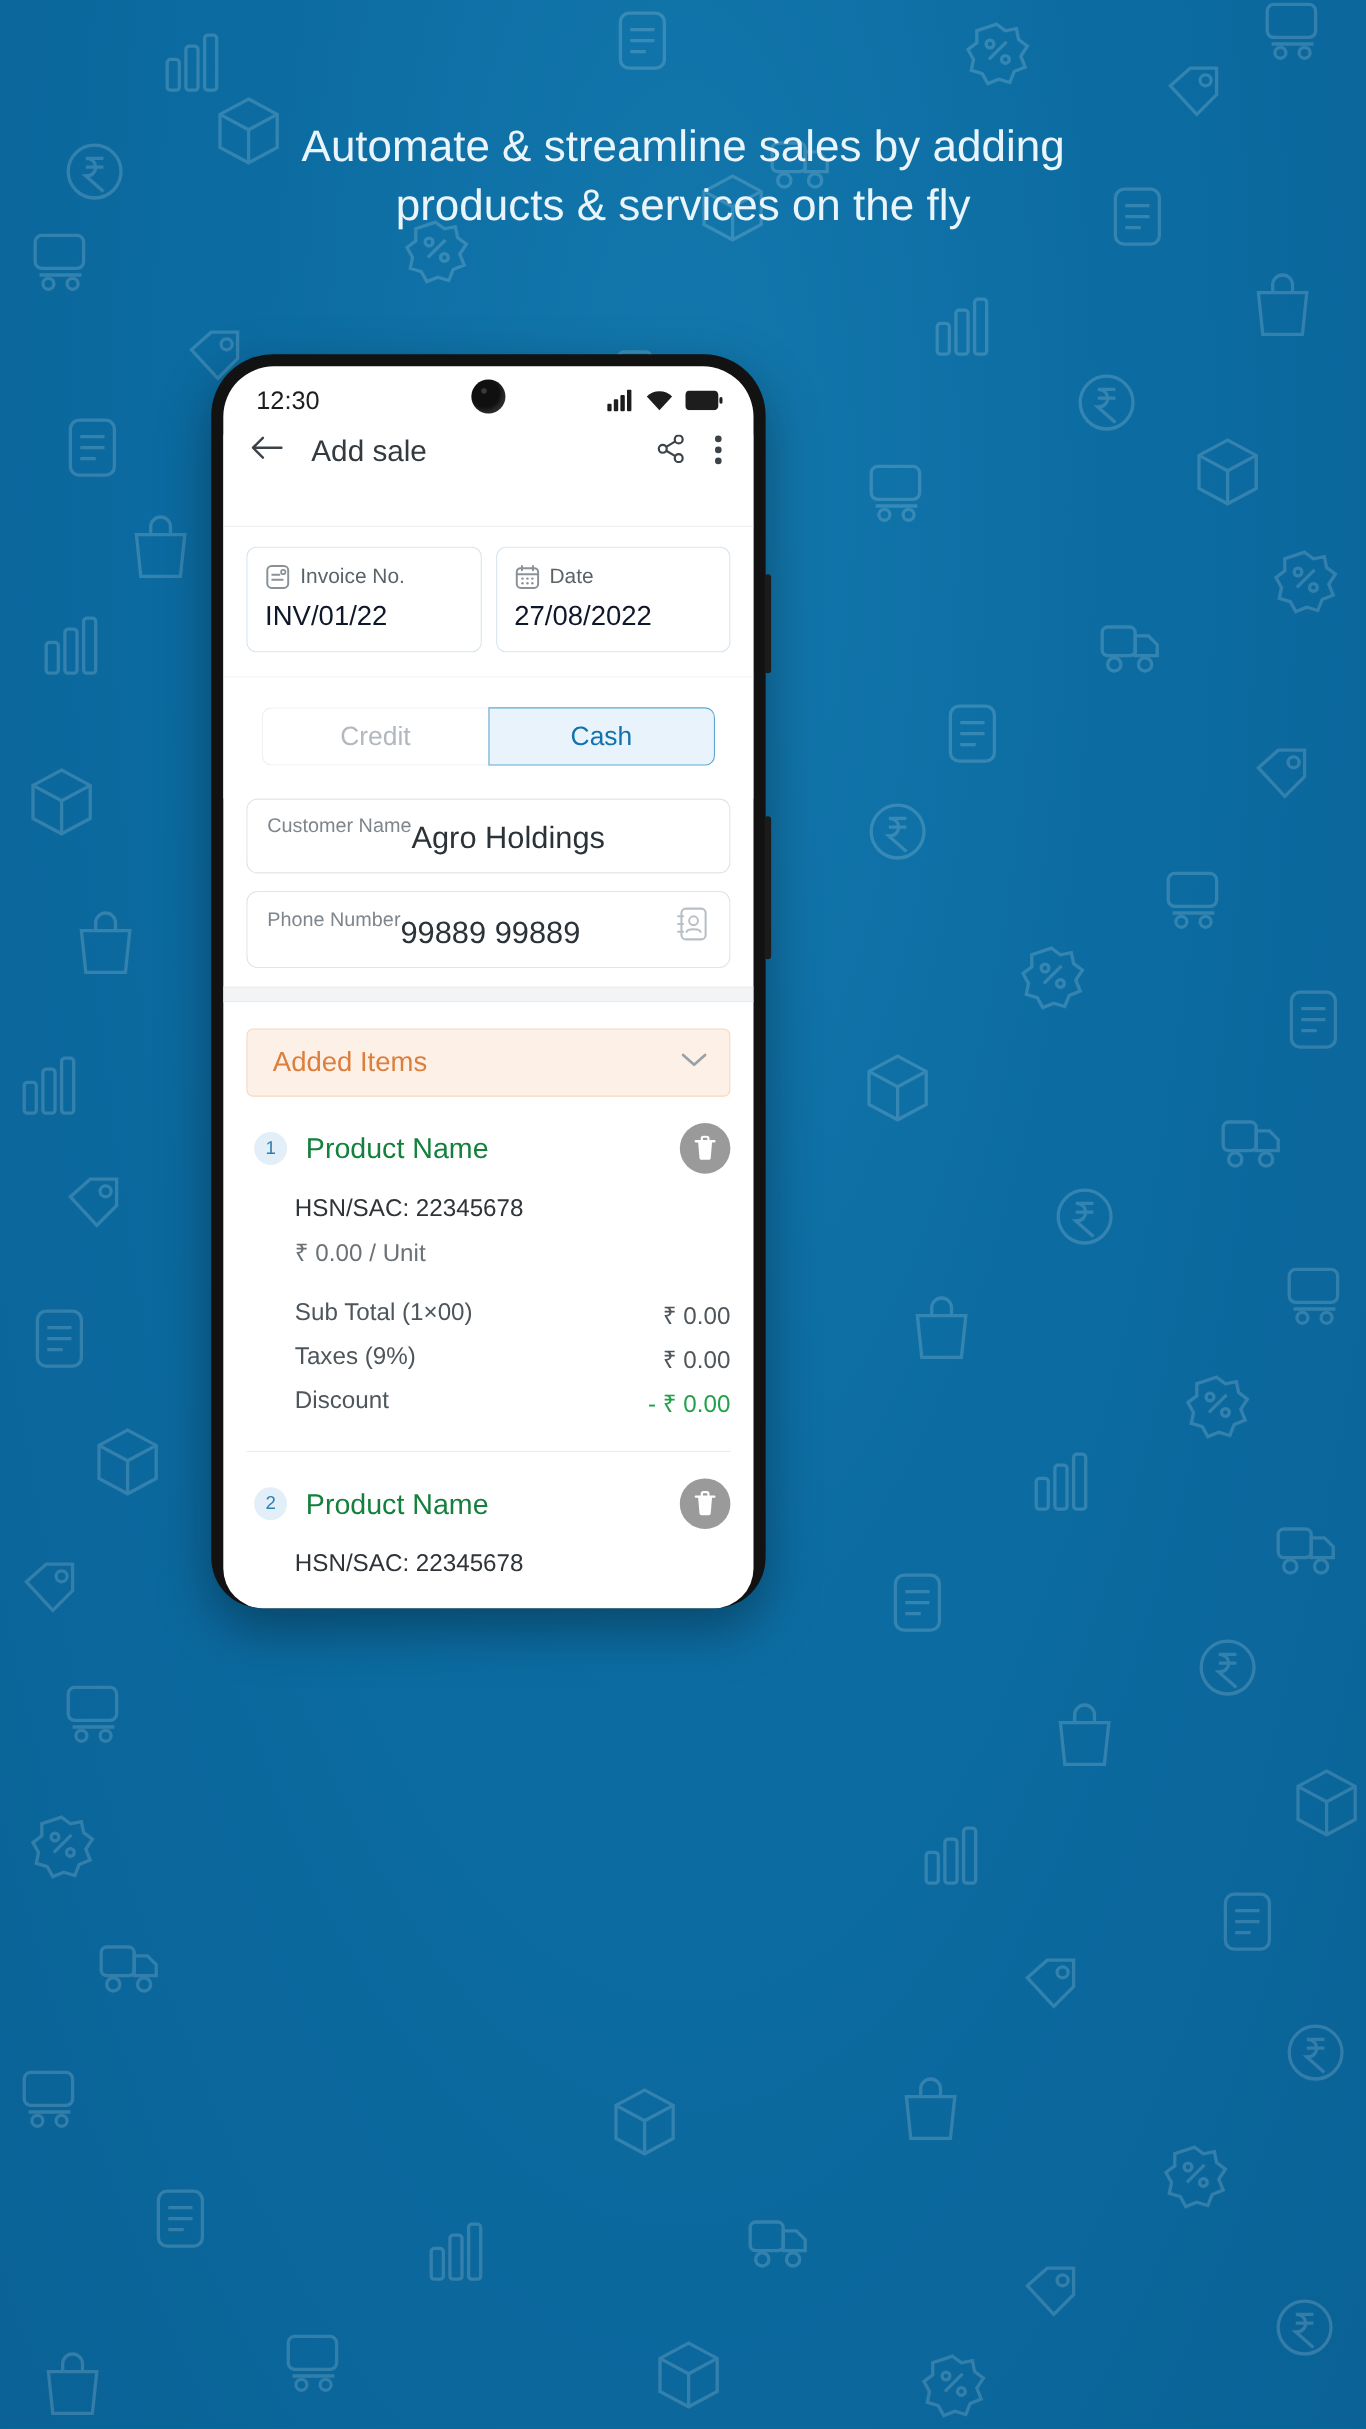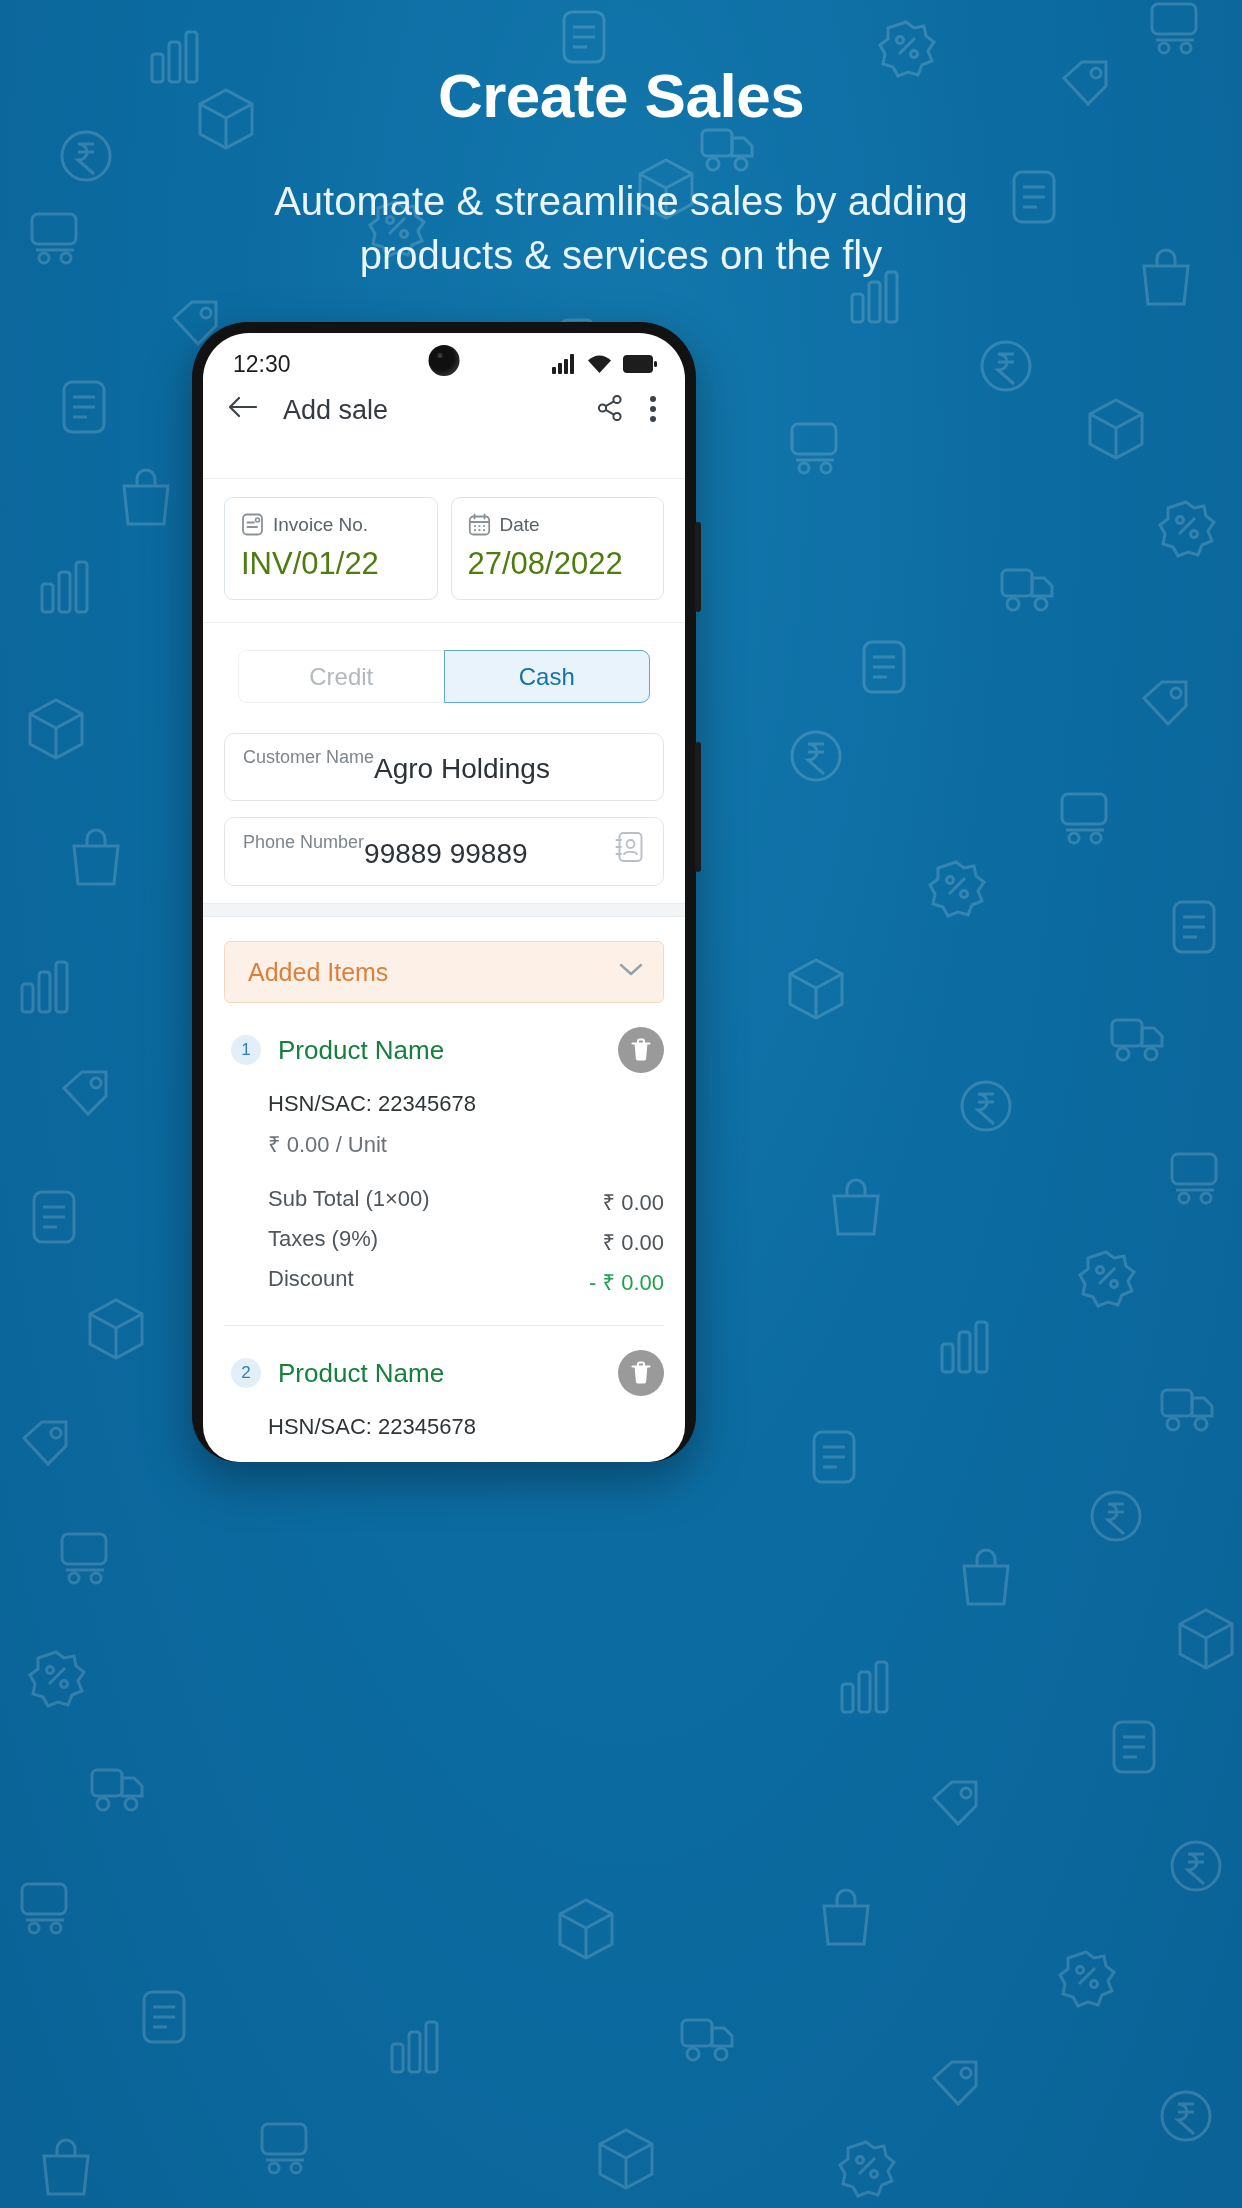--- a/index.html
+++ b/index.html
@@ -133,21 +133,21 @@
   }
   .meta-card {
     flex: 1;
     border: 1px solid #d8e6f0;
     border-radius: 9px;
     padding: 15px 16px 17px 16px;
     background: #fff;
   }
   .meta-head { display: flex; align-items: center; gap: 9px; }
   .meta-label { font-size: 19px; color: #5a6368; }
-  .meta-value { font-size: 31px; color: #4d7c0f; margin-top: 10px; }
+  .meta-value { font-size: 25px; color: #0f172a; margin-top: 10px; }
 
   
   #segment-wrap {
     display: flex;
     justify-content: center;
     padding: 27px 0 30px 0;
     background: #fff;
   }
   #segment {
     display: flex;
@@ -387,21 +387,20 @@
       <use href="#p-rupee" x="1160" y="2090"></use>
       <use href="#p-cart" x="260" y="2120"></use>
       <use href="#p-box" x="600" y="2130"></use>
       <use href="#p-bag" x="40" y="2140"></use>
       <use href="#p-pct" x="840" y="2140"></use>
     </g>
   </svg>
 </div>
 
 <div id="promo">
-  <div id="promo-title">Create Sales</div>
   <div id="promo-sub">
     <div>Automate &amp; streamline sales by adding</div>
     <div>products &amp; services on the fly</div>
   </div>
 </div>
 
 <div id="phone">
   <div id="phone-side-1"></div>
   <div id="phone-side-2"></div>
 

